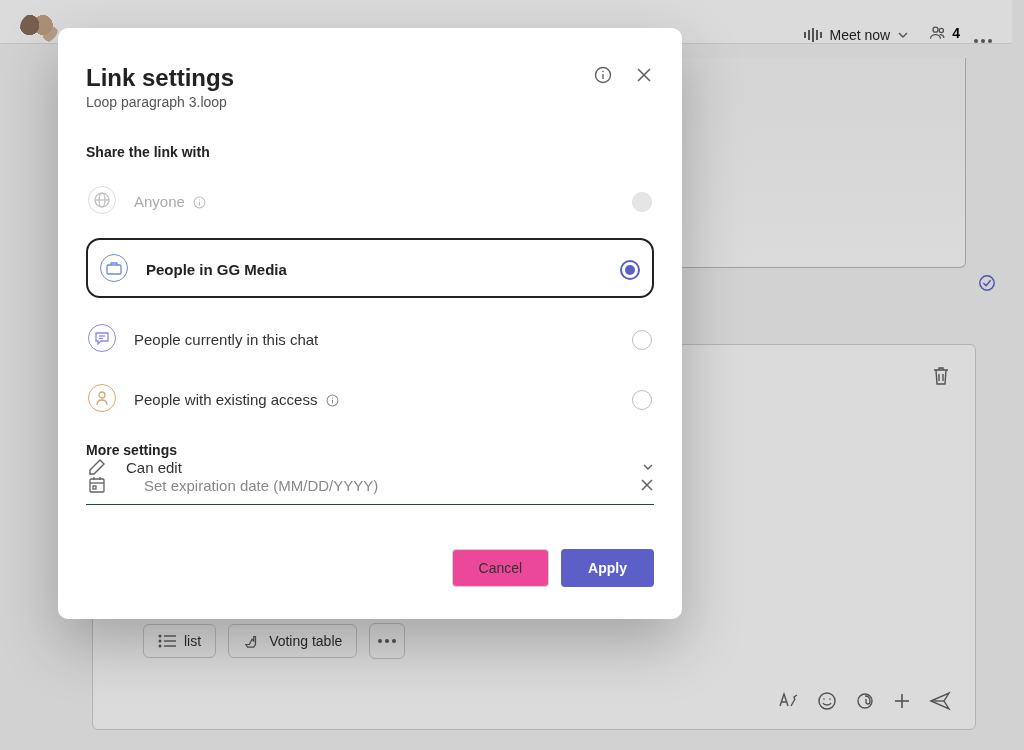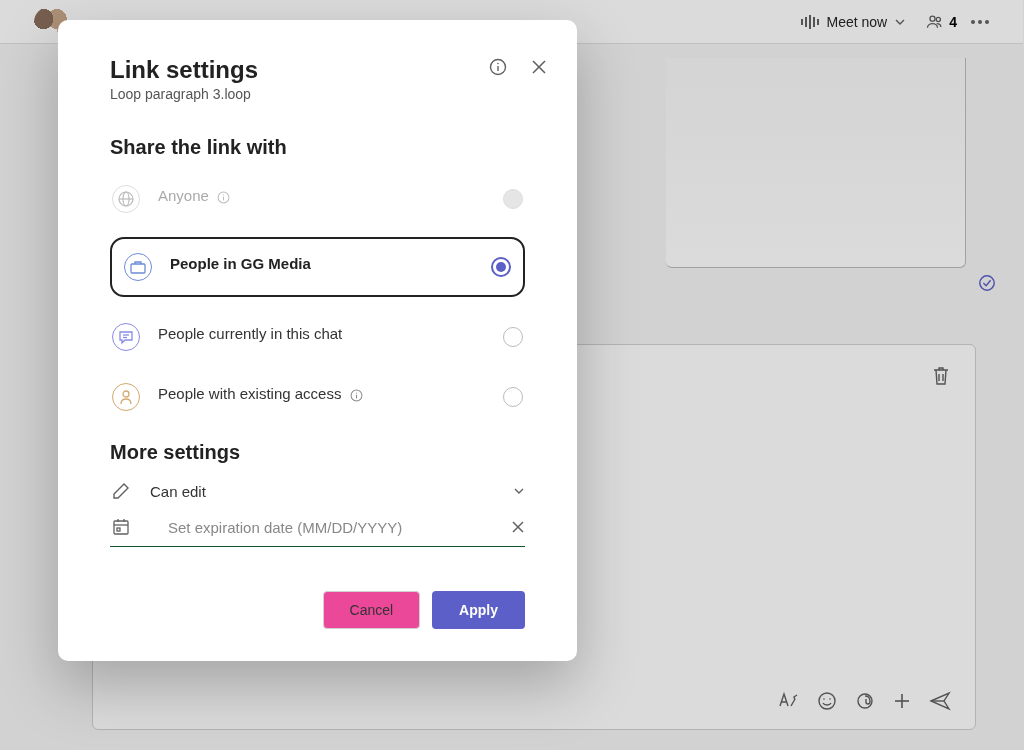--- a/index.html
+++ b/index.html
@@ -1,19 +1,19 @@
 <!DOCTYPE html>
 <html><head>
 <meta charset="utf-8">
 <style>
   * { box-sizing: border-box; margin: 0; padding: 0; font-family: "Segoe UI", -apple-system, BlinkMacSystemFont, sans-serif; }
   body { width: 1024px; height: 750px; overflow: hidden; background: #f5f5f5; position: relative; }
   
   
-  .header-bar { position: absolute; top: 0; left: 0; right: 1px; height: 44px; background: #fff; border-bottom: 1px solid #e1e1e1; display: flex; align-items: center; padding: 0 34px; }
+  .header-bar { position: absolute; top: 0; left: 0; right: 12px; height: 44px; background: #fff; border-bottom: 1px solid #e1e1e1; display: flex; align-items: flex-end; padding: 0 20px; }
   .avatar-cluster { width: 38px; height: 30px; background: radial-gradient(circle at 25% 40%, #8b6f5c 0 10px, transparent 10px), radial-gradient(circle at 60% 40%, #c9a88a 0 10px, transparent 10px), radial-gradient(circle at 80% 70%, #d4b8a0 0 8px, transparent 8px); border-radius: 15px; }
   .header-spacer { flex: 1; }
   .meet-now { display: flex; align-items: center; gap: 8px; font-size: 14px; color: #252525; margin-right: 20px; cursor: pointer; }
   .sound-bars { display: flex; align-items: center; gap: 2px; height: 16px; }
   .sound-bars span { width: 2px; background: #616161; }
   .sound-bars span:nth-child(1){ height:6px } .sound-bars span:nth-child(2){ height:10px } .sound-bars span:nth-child(3){ height:14px } .sound-bars span:nth-child(4){ height:10px } .sound-bars span:nth-child(5){ height:6px }
   .participants { display: flex; align-items: center; gap: 4px; font-size: 14px; font-weight: 600; margin-right: 14px; cursor: pointer; }
   .participants svg { width: 20px; height: 20px; }
   .more-dots { display:flex; gap:3px; cursor:pointer; }
   .more-dots span { width:4px; height:4px; border-radius:50%; background:#616161; }
@@ -30,49 +30,49 @@
   .chip-icon { width:18px; height:14px; }
   .more-chip { width: 36px; height: 36px; border: 1px solid #d1d1d1; border-radius: 6px; display:flex; align-items:center; justify-content:center; cursor:pointer; }
   .compose-toolbar { position:absolute; bottom: 18px; right: 24px; display:flex; gap:18px; align-items:center; color:#616161; }
   .compose-toolbar > * { cursor:pointer; }
   .send-icon svg { transform: none; }
   
   
   .dimmer { position: absolute; inset: 0; background: rgba(0,0,0,0.14); }
   
   
-  .modal { position: absolute; top: 20px; left: 58px; width: 519px; background: #fff; border-radius: 10px; box-shadow: 0 24px 60px rgba(0,0,0,0.25); padding: 36px 52px 32px; }
+  .modal { position: absolute; top: 28px; left: 58px; width: 624px; background: #fff; border-radius: 10px; box-shadow: 0 24px 60px rgba(0,0,0,0.25); padding: 36px 28px 32px; }
   .modal-title { font-size: 24px; font-weight: 600; color: #222; }
   .modal-subtitle { font-size: 14px; color: #555; margin-top: 2px; }
   .modal-info-close { position: absolute; top: 38px; right: 30px; display:flex; gap: 24px; align-items:center; }
   .info-icon, .close-icon { cursor: pointer; color: #616161; }
   
-  .section-label { font-size: 20px; font-weight: 600; margin-top: 34px; color: #222; }
-  
-  .option { display: flex; align-items: flex-start; gap: 18px; margin-top: 20px; padding: 6px 2px; cursor: pointer; position:relative; }
+  .section-label { font-size: 14px; font-weight: 600; margin-top: 34px; color: #222; }
+  
+  .option { display: flex; align-items: center; gap: 18px; margin-top: 20px; padding: 6px 2px; cursor: pointer; position:relative; }
   .option.selected { border: 2px solid #222; border-radius: 14px; padding: 14px 12px; margin-top: 18px; }
   .option-icon { width: 28px; height: 28px; border-radius: 50%; border: 1.5px solid #bbb; display:flex; align-items:center; justify-content:center; flex-shrink:0; }
   .option-icon.briefcase { border-color: #6b8cd6; }
   .option-icon.chat { border-color: #8a8ae6; }
   .option-icon.person { border-color: #d4a86e; }
   .option-body { flex: 1; padding-top: 2px; }
   .option-title { font-size: 15px; color: #333; }
   .option-title.bold { font-weight: 700; color:#222; }
   .option-desc { font-size: 13px; color: #777; margin-top: 2px; line-height: 1.4; max-width: 320px;}
   .radio-ind { width: 20px; height: 20px; border-radius: 50%; border: 1.5px solid #bbb; margin-top: 4px; position:relative; }
   .radio-ind.disabled { background: #e5e5e5; border-color: #ddd; }
   .radio-ind.selected { border: 2px solid #5b5fc7; }
   .radio-ind.selected::after { content:''; position:absolute; inset:3px; border-radius:50%; background:#5b5fc7; }
   .option.disabled .option-title { color: #aaa; }
   .option.disabled .option-icon { border-color: #ddd; color:#bbb; }
   
   .inline-info { display:inline-flex; align-items:center; margin-left:4px; vertical-align:middle; }
   
   .more-settings { margin-top: 24px; }
-  .setting-row { display:flex; align-items:center; gap: 18px; margin-top: 18px; cursor:pointer; }
+  .setting-row { display:flex; align-items:center; gap: 18px; cursor:pointer; }
   .setting-icon { width: 22px; display:flex; justify-content:center; color:#616161; }
   .setting-text { flex:1; font-size: 15px; color:#333; }
   .setting-text.placeholder { color:#888; }
   .setting-trail { color:#616161; }
   .underline-row { border-bottom: 1px solid #14532d; padding-bottom: 10px; gap: 36px; }
   
   .modal-buttons { display:flex; justify-content:flex-end; gap:12px; margin-top: 44px; }
   .btn { padding: 10px 26px; border-radius: 4px; font-size: 14px; cursor:pointer; border: 1px solid transparent; }
   .btn-secondary { background:#ec4899; border-color:#d1d1d1; color:#333; font-weight:500; }
   .btn-primary { background:#5b5fc7; color:#fff; font-weight:600; }

